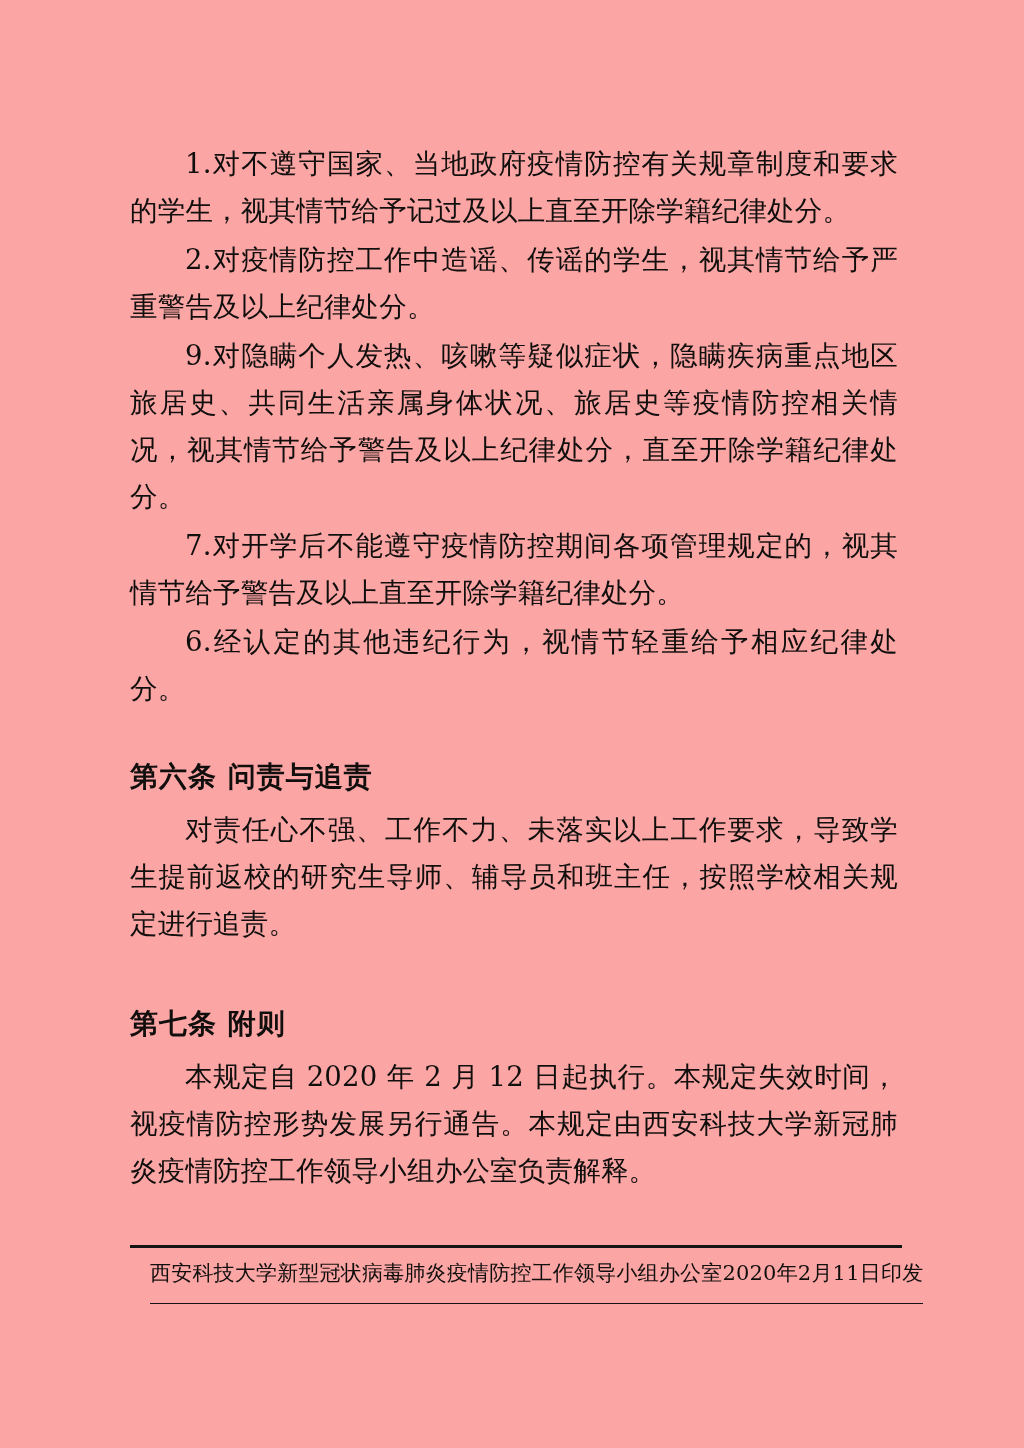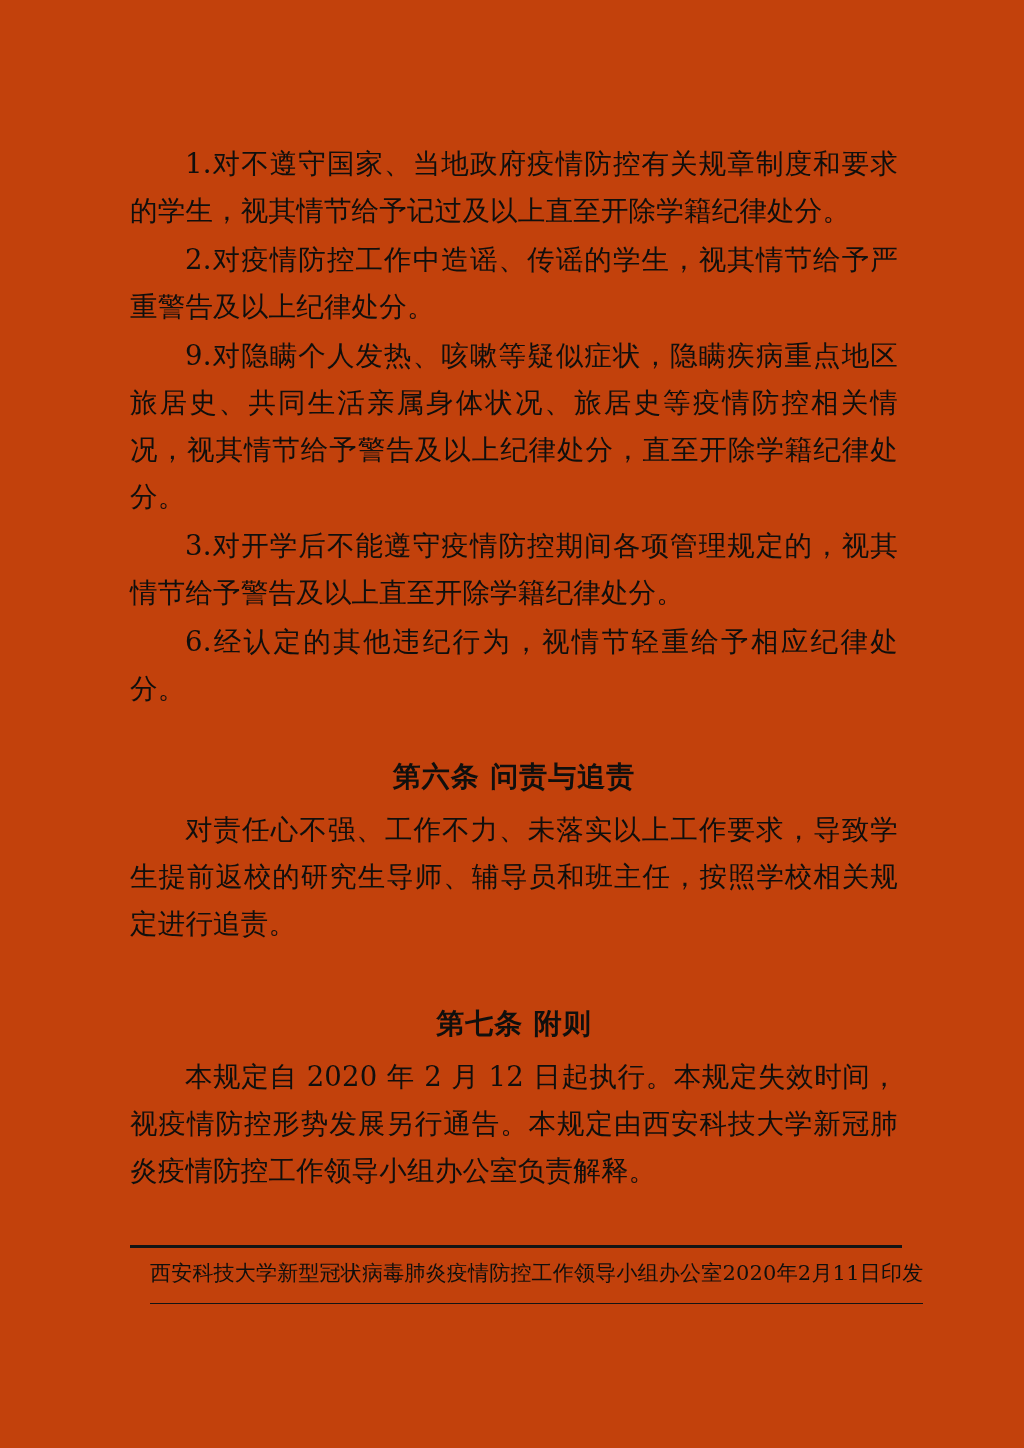--- a/index.html
+++ b/index.html
@@ -14,21 +14,21 @@
     color: #100f0d;
     position: relative;
     overflow: hidden;
   }
   .page {
     position: absolute;
     left: 0;
     top: 0;
     width: 1024px;
     height: 1448px;
-    background: #c2410c;
+    background: #fca5a5;
   }
   .content {
     position: absolute;
     left: 130px;
     top: 140px;
     width: 768px;
   }
   .para {
     font-size: 27.5px;
     line-height: 47px;
@@ -38,21 +38,21 @@
     text-align: justify;
     text-justify: inter-ideograph;
     font-family: "DejaVu Serif", "Liberation Serif", serif;
   }
   .para.num {
     text-indent: 2em;
   }
   .section-title {
     font-size: 28px;
     line-height: 46px;
-    text-align: center;
+    text-align: left;
     font-weight: bold;
     margin: 0;
     letter-spacing: 1px;
     font-family: "DejaVu Sans", "Liberation Sans", sans-serif;
   }
   .gap-before-six { height: 40px; }
   .gap-after-six { height: 6px; }
   .gap-before-seven { height: 52px; }
   .gap-after-seven { height: 6px; }
 
@@ -88,21 +88,21 @@
 </head>
 <body>
 
 <div class="page">
 
   <div class="content">
 
     <p class="para num">1.对不遵守国家、当地政府疫情防控有关规章制度和要求的学生，视其情节给予记过及以上直至开除学籍纪律处分。</p>
     <p class="para num">2.对疫情防控工作中造谣、传谣的学生，视其情节给予严重警告及以上纪律处分。</p>
     <p class="para num">9.对隐瞒个人发热、咳嗽等疑似症状，隐瞒疾病重点地区旅居史、共同生活亲属身体状况、旅居史等疫情防控相关情况，视其情节给予警告及以上纪律处分，直至开除学籍纪律处分。</p>
-    <p class="para num">3.对开学后不能遵守疫情防控期间各项管理规定的，视其情节给予警告及以上直至开除学籍纪律处分。</p>
+    <p class="para num">7.对开学后不能遵守疫情防控期间各项管理规定的，视其情节给予警告及以上直至开除学籍纪律处分。</p>
     <p class="para num">6.经认定的其他违纪行为，视情节轻重给予相应纪律处分。</p>
 
     <div class="gap-before-six"></div>
     <h2 class="section-title">第六条 问责与追责</h2>
     <div class="gap-after-six"></div>
     <p class="para">对责任心不强、工作不力、未落实以上工作要求，导致学生提前返校的研究生导师、辅导员和班主任，按照学校相关规定进行追责。</p>
 
     <div class="gap-before-seven"></div>
     <h2 class="section-title">第七条 附则</h2>
     <div class="gap-after-seven"></div>

